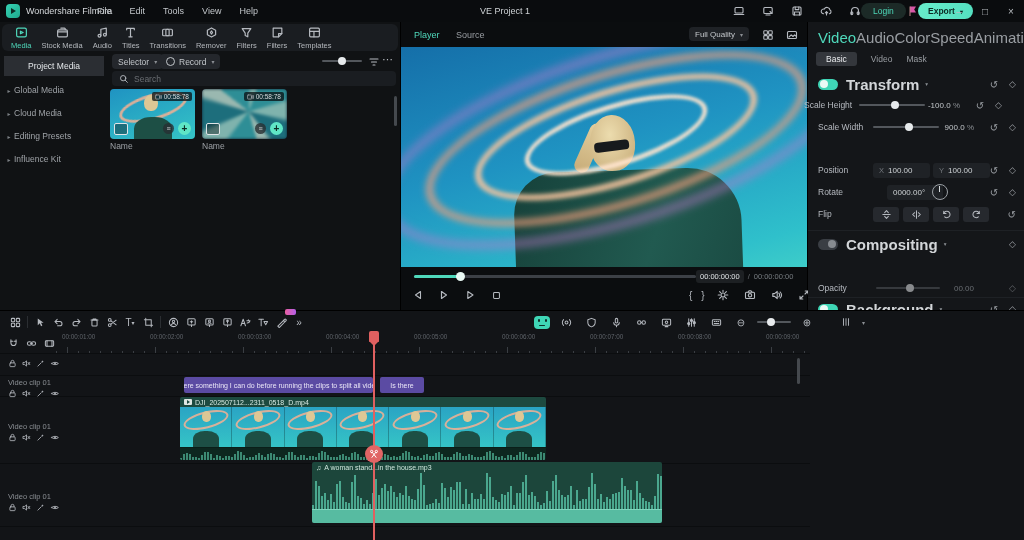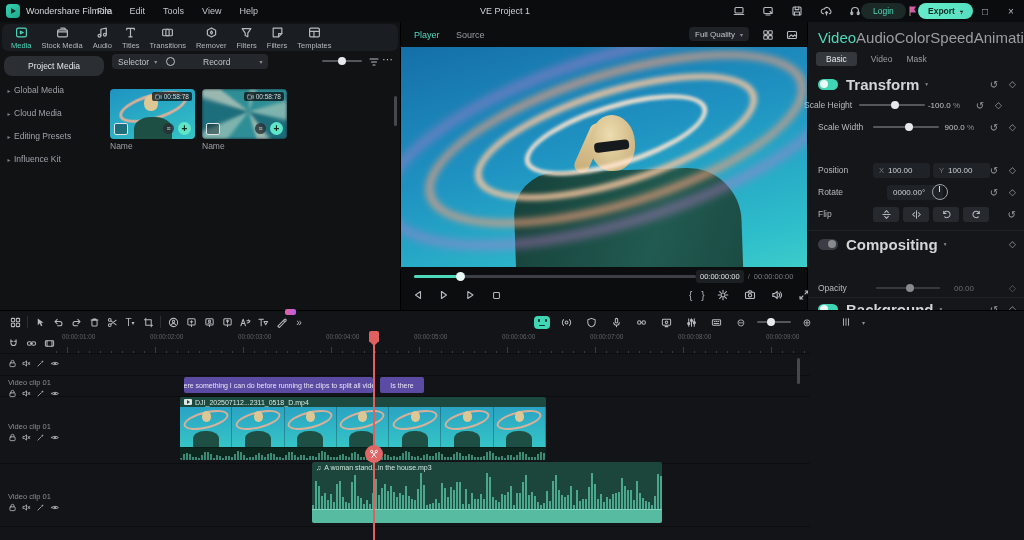--- a/index.html
+++ b/index.html
@@ -17,21 +17,21 @@
   .winbtn{width:26px;text-align:center;color:#b8bcc0;font-size:10px;}
   
   #tabstrip{position:absolute;left:2px;top:24px;width:396px;height:27px;background:#1a1d21;border-radius:6px;display:flex;align-items:center;padding-left:4px;box-sizing:border-box;}
   .mtab{display:flex;flex-direction:column;align-items:center;justify-content:center;height:100%;padding:0 5px;color:#b3b7bc;}
   .mtab .lbl{font-size:7.5px;margin-top:2px;white-space:nowrap;}
   .mtab.active{color:#4fd8bb;}
   .mtab.active .ic{stroke:#4fd8bb;}
   
   .side-item{position:absolute;left:4px;width:100px;height:20px;display:flex;align-items:center;color:#9fa3a8;font-size:8.5px;}
   .side-item .caret{width:10px;text-align:center;font-size:6px;color:#7c8085;}
-  .side-item.active{background:#2b2e33;border-radius:8px;color:#e4e7ea;justify-content:center;}
+  .side-item.active{background:#2b2e33;border-radius:0;color:#e4e7ea;justify-content:center;}
   
   .pill{background:#24272c;border-radius:4px;display:flex;align-items:center;font-size:8.5px;color:#c2c6ca;padding:0 6px;height:15px;}
   .pill .arr{font-size:6px;margin-left:5px;color:#8b8f94;}
   
   .thumb{position:absolute;top:89px;width:85px;height:50px;border-radius:4px;overflow:hidden;background:#123;}
   .dur{position:absolute;top:3px;right:3px;background:rgba(10,14,16,.75);border-radius:2px;font-size:6.5px;color:#d7dbde;padding:1px 3px;display:flex;align-items:center;gap:2px;}
   .addbtn{position:absolute;right:4px;bottom:4px;width:13px;height:13px;border-radius:50%;background:#5fe6c6;color:#0d2b24;font-size:10px;line-height:13px;text-align:center;font-weight:bold;}
   .ghostbtn{position:absolute;right:21px;bottom:5px;width:11px;height:11px;border-radius:50%;background:rgba(40,46,50,.8);color:#cfd3d6;font-size:7px;line-height:11px;text-align:center;}
   .filmic{position:absolute;left:4px;bottom:4px;width:12px;height:10px;border:1px solid #dfe3e6;border-radius:2px;background:rgba(10,14,16,.4);}
   .thumb-name{position:absolute;top:141px;font-size:8.5px;color:#9ca0a5;}
@@ -245,35 +245,42 @@
     </div>
   <div class="side-item" style="top:149px;">
       <span class="caret">▸</span>
       <span>Influence Kit</span>
     </div>
 
   <div class="abs pill" style="left:112px;top:54px;">
       <span>Selector</span>
       <span class="arr">▾</span>
     </div>
-  <div class="abs pill" style="left:160px;top:54px;gap:24px;">
+  <div class="abs pill" style="left:160px;top:54px;">
     <span style="width:7px;height:7px;border:1.5px solid #c2c6ca;border-radius:50%;margin-right:4px;display:inline-block;"></span>
     <span>Record</span>
       <span class="arr">▾</span>
   </div>
   <div class="abs" style="left:322px;top:60px;width:40px;height:2px;background:#53575c;border-radius:1px;">
     <div style="position:absolute;left:16px;top:-3px;width:8px;height:8px;border-radius:50%;background:#e7eaec;"></div>
   </div>
   <span class="abs tbi" style="left:365px;top:53px;">
       <svg width="12" height="12" viewBox="0 0 12 12" class="ic">
         <path d="M2 3 h8 M3.5 6 h5 M5 9 h2"></path>
       </svg>
     </span>
   <span class="abs" style="left:382px;top:53px;font-size:11px;color:#b6bac0;letter-spacing:1px;">⋯</span>
 
+  <div class="abs flex" style="left:112px;top:71px;width:284px;height:15px;background:#1a1d21;border-radius:4px;padding:0 7px;box-sizing:border-box;">
+    <svg width="10" height="10" viewBox="0 0 12 12" class="ic" style="margin-right:5px;">
+        <circle cx="5" cy="5" r="3.2"></circle>
+        <path d="M7.5 7.5 L10 10"></path>
+      </svg>
+    <span class="faint" style="font-size:8.5px;" title="Search">Search</span>
+  </div>
 
   <div class="thumb" style="left:110px;">
     <div class="abs" style="left:0;top:0;right:0;bottom:0;background:linear-gradient(160deg,#1f93c2,#35c4c6);">
       <div class="abs" style="left:50%;top:18px;width:64px;height:20px;border:3px solid rgba(246,176,146,.85);border-radius:50%;transform:translate(-50%,-50%) rotate(-16deg);filter:blur(.4px);"></div>
       <div class="abs" style="left:34px;top:6px;width:14px;height:16px;background:#ddc795;border-radius:50% 50% 45% 45%;"></div>
       <div class="abs" style="left:24px;bottom:-4px;width:38px;height:26px;background:#1d4f45;border-radius:45% 45% 0 0;"></div>
     </div>
     <div class="dur">
         <svg width="7" height="6" viewBox="0 0 12 10" class="ic">
           <rect x="1" y="1.5" width="7" height="7" rx="1"></rect>

